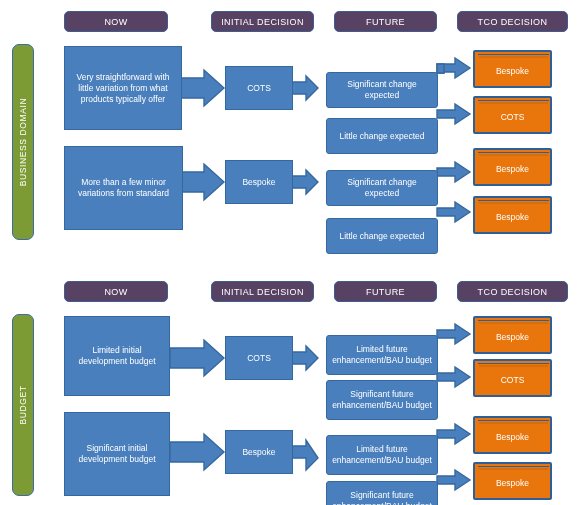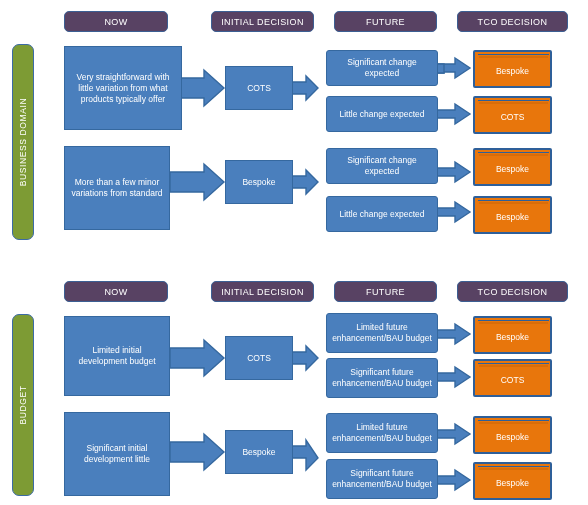--- a/index.html
+++ b/index.html
@@ -50,21 +50,21 @@
     background:#4a7fbd;
     border:1.5px solid #35689f;
     box-sizing:border-box;
     color:#ffffff;
     font-size:8.5px;
     line-height:11px;
     text-align:center;
     display:flex;align-items:center;justify-content:center;
     padding:0 3px;
   }
-  .bbox.r{border-radius:3px;}
+  .bbox.r{border-radius:3px;margin-top:22px;}
 
   
   .obox{
     position:absolute;
     box-sizing:border-box;
   }
   .obox .frame{
     position:absolute;left:0;top:0;width:100%;height:100%;
     border:2.5px solid #2e5f99;
     border-radius:2px;
@@ -151,21 +151,21 @@
     <div class="lidline"></div>
     <div class="lbl">Bespoke</div>
   </div>
   <div class="obox" style="left:473px;top:96px;width:79px;height:38px;">
     <div class="frame"></div>
     <div class="lid"></div>
     <div class="lidline"></div>
     <div class="lbl">COTS</div>
   </div>
 
-  <div class="bbox" style="left:64px;top:146px;width:106px;height:84px;">More than a few minor  variations from standard</div>
+  <div class="bbox" style="left:64px;top:146px;width:119px;height:84px;">More than a few minor  variations from standard</div>
   <div class="bbox" style="left:225px;top:160px;width:68px;height:44px;">Bespoke</div>
 
   <div class="bbox r" style="left:326px;top:148px;width:112px;height:36px;">Significant change expected</div>
   <div class="bbox r" style="left:326px;top:196px;width:112px;height:36px;">Little change expected</div>
 
   <div class="obox" style="left:473px;top:148px;width:79px;height:38px;">
     <div class="frame"></div>
     <div class="lid"></div>
     <div class="lidline"></div>
     <div class="lbl">Bespoke</div>
@@ -198,21 +198,21 @@
     <div class="lidline"></div>
     <div class="lbl">Bespoke</div>
   </div>
   <div class="obox" style="left:473px;top:359px;width:79px;height:38px;">
     <div class="frame"></div>
     <div class="lid"></div>
     <div class="lidline"></div>
     <div class="lbl">COTS</div>
   </div>
 
-  <div class="bbox" style="left:64px;top:412px;width:106px;height:84px;">Significant initial development little</div>
+  <div class="bbox" style="left:64px;top:412px;width:106px;height:84px;">Significant initial development budget</div>
   <div class="bbox" style="left:225px;top:430px;width:68px;height:44px;">Bespoke</div>
 
   <div class="bbox r" style="left:326px;top:413px;width:112px;height:40px;">Limited future enhancement/BAU budget</div>
   <div class="bbox r" style="left:326px;top:459px;width:112px;height:40px;">Significant future enhancement/BAU budget</div>
 
   <div class="obox" style="left:473px;top:416px;width:79px;height:38px;">
     <div class="frame"></div>
     <div class="lid"></div>
     <div class="lidline"></div>
     <div class="lbl">Bespoke</div>

